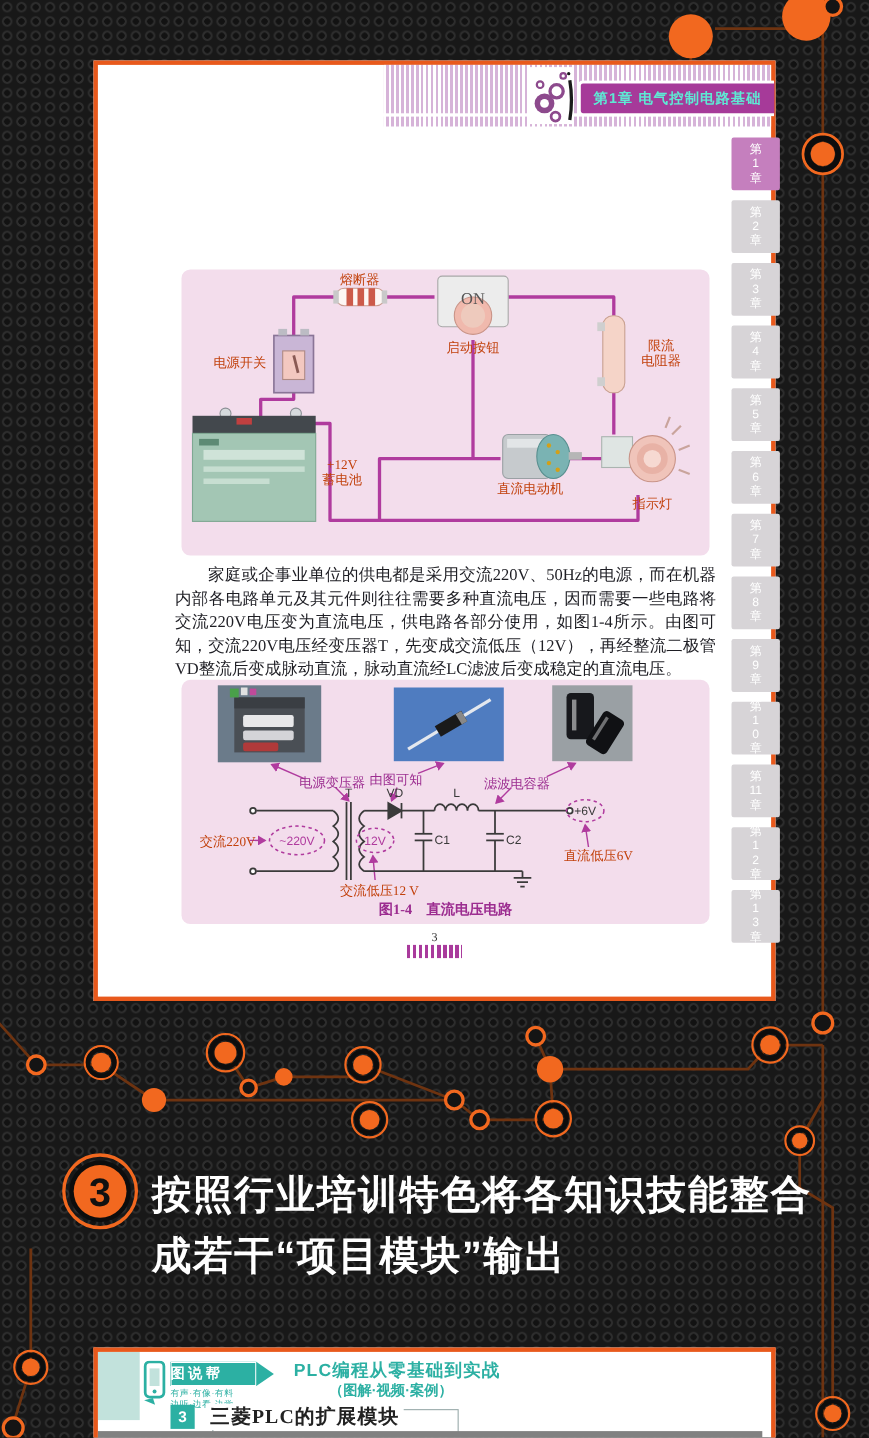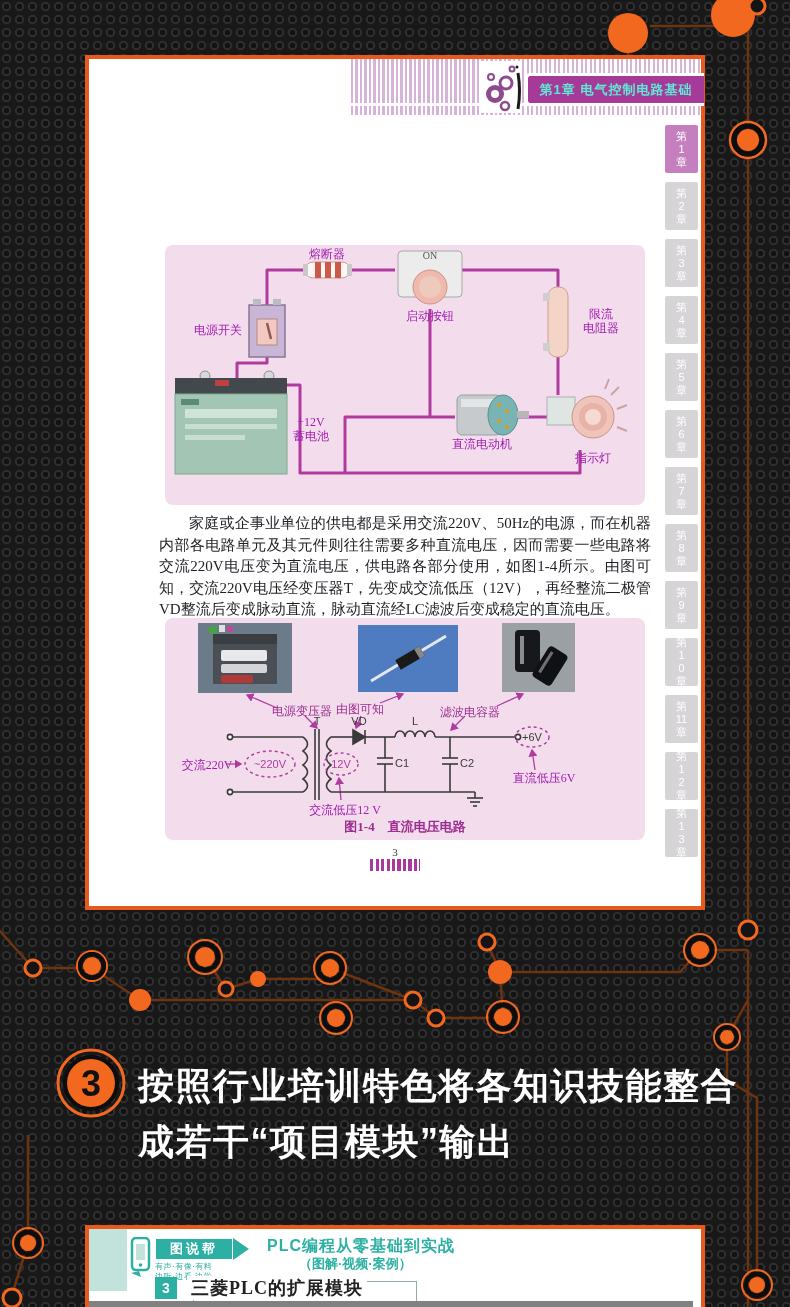--- a/index.html
+++ b/index.html
@@ -10,39 +10,39 @@
     font-family:"Liberation Sans",sans-serif;}
   .abs{position:absolute;}
   
   #bookpage{left:85px;top:55px;width:612px;height:847px;background:#fff;border:4px solid #e8591c;z-index:2;}
   #headerstripes{left:260px;top:0;width:352px;height:44px;
     background:repeating-linear-gradient(90deg,#fff 0 2px,#d6b3d8 2px 4.5px);}
   #headerstripes2{left:260px;top:47px;width:352px;height:9px;
     background:repeating-linear-gradient(90deg,#fff 0 2px,#d6b3d8 2px 4.5px);}
   #chapterbar{left:436px;top:14px;width:176px;height:27px;background:#a63a99;border:3px solid #fff;border-right:none;
     border-radius:5px 0 0 5px;color:#5eead4;font-size:13px;font-weight:bold;display:flex;align-items:center;justify-content:center;letter-spacing:1px;}
-  .tab{left:576px;width:33px;height:48px;background:#d7d4d7;color:#fff;font-size:11px;line-height:13px;
+  .tab{left:576px;width:44px;height:48px;background:#d7d4d7;color:#fff;font-size:11px;line-height:13px;
     text-align:center;display:flex;align-items:center;justify-content:center;border-radius:2px;}
   .tab span{display:block;width:12px;word-break:break-all;}
   .tab.active{background:#c57fbe;}
   .para{width:492px;left:70px;font-family:"Liberation Serif",serif;font-size:15px;line-height:21.5px;
     color:#1e1e24;text-align:justify;text-indent:2em;word-break:break-all;}
   .figbox{left:76px;width:480px;background:#f3ddec;border-radius:8px;}
   .figcap{position:absolute;left:0;width:100%;text-align:center;color:#9c2d90;font-weight:bold;font-size:13px;font-family:"Liberation Serif",serif;}
-  .flabel{position:absolute;font-family:"Liberation Serif",serif;font-size:12px;color:#a21caf;text-align:center;white-space:pre-line;line-height:14px;}
+  .flabel{position:absolute;font-family:"Liberation Serif",serif;font-size:12px;color:#c2410c;text-align:center;white-space:pre-line;line-height:14px;}
   #pagenum{left:0;top:787px;width:612px;text-align:center;color:#333;font-size:11px;font-family:"Liberation Serif",serif;}
   #pagenumbar{left:281px;top:800px;width:50px;height:12px;
     background:repeating-linear-gradient(90deg,#a93a9c 0 3px,#fff 3px 5.5px);}
   
   #feature-line1,#feature-line2{color:#fff;font-weight:bold;font-size:36px;letter-spacing:1.5px;white-space:nowrap;z-index:3;}
   
   #nextpage{left:85px;top:1225px;width:612px;height:82px;background:#fff;border:4px solid #e8591c;border-bottom:none;z-index:2;overflow:hidden;}
   #tealblock{left:0;top:0;width:38px;height:62px;background:#c2e2dc;}
   #brandbadge{left:66px;top:9px;width:78px;height:22px;background:#2cb0a3;box-shadow:inset 0 0 0 1px #fff, inset 0 0 0 2px #2cb0a3;
-    color:#fff;font-weight:bold;font-size:13px;display:flex;align-items:center;justify-content:center;letter-spacing:3px;}
+    color:#fff;font-weight:bold;font-size:13px;display:flex;align-items:center;letter-spacing:3px;}
   #brandarrow{left:144px;top:9px;width:0;height:0;border-top:11px solid transparent;border-bottom:11px solid transparent;border-left:16px solid #2cb0a3;}
   .tagline{left:66px;color:#2cb0a3;font-size:8px;line-height:10px;letter-spacing:.5px;}
   #booktitle1{left:178px;top:7px;color:#2cb0a3;font-size:16px;font-weight:bold;letter-spacing:1px;}
   #booktitle2{left:210px;top:26px;color:#2cb0a3;font-size:13px;font-weight:bold;}
   #secnum{left:66px;top:48px;width:22px;height:22px;background:#2cb0a3;color:#fff;font-weight:bold;font-size:14px;
     display:flex;align-items:center;justify-content:center;}
   #secbox{left:104px;top:52px;width:222px;height:22px;border:1px solid #9aa;}
   #sectitle{left:98px;top:47px;color:#222;font-size:18px;font-weight:bold;font-family:"Liberation Serif",serif;background:#fff;padding:0 4px;letter-spacing:1px;text-align:right;}
   #graybar{left:0;top:72px;width:604px;height:8px;background:#818181;}
   svg text{font-family:"Liberation Sans",sans-serif;}
@@ -273,21 +273,21 @@
           <circle cx="428" cy="172" r="8" fill="#f6d9d2"></circle>
           <g stroke="#c9a49c" stroke-width="2">
             <line x1="446" y1="150" x2="454" y2="142"></line>
               <line x1="452" y1="164" x2="462" y2="160"></line>
             <line x1="452" y1="182" x2="462" y2="186"></line>
               <line x1="440" y1="144" x2="444" y2="134"></line>
           </g>
         </g>
       </svg>
       <div class="flabel" style="left:130px;top:2px;width:64px">熔断器</div>
-      <div class="flabel" style="left:243px;top:4px;width:44px;font-size:10px;color:#555">ON</div>
+      <div class="flabel" style="left:243px;top:20px;width:44px;font-size:15px;color:#555">ON</div>
       <div class="flabel" style="left:225px;top:64px;width:80px">启动按钮</div>
       <div class="flabel" style="left:406px;top:62px;width:60px">限流
 电阻器</div>
       <div class="flabel" style="left:22px;top:78px;width:62px">电源开关</div>
       <div class="flabel" style="left:118px;top:170px;width:56px">+12V
 蓄电池</div>
       <div class="flabel" style="left:275px;top:192px;width:84px">直流电动机</div>
       <div class="flabel" style="left:398px;top:206px;width:60px">指示灯</div>
     </div>
 

